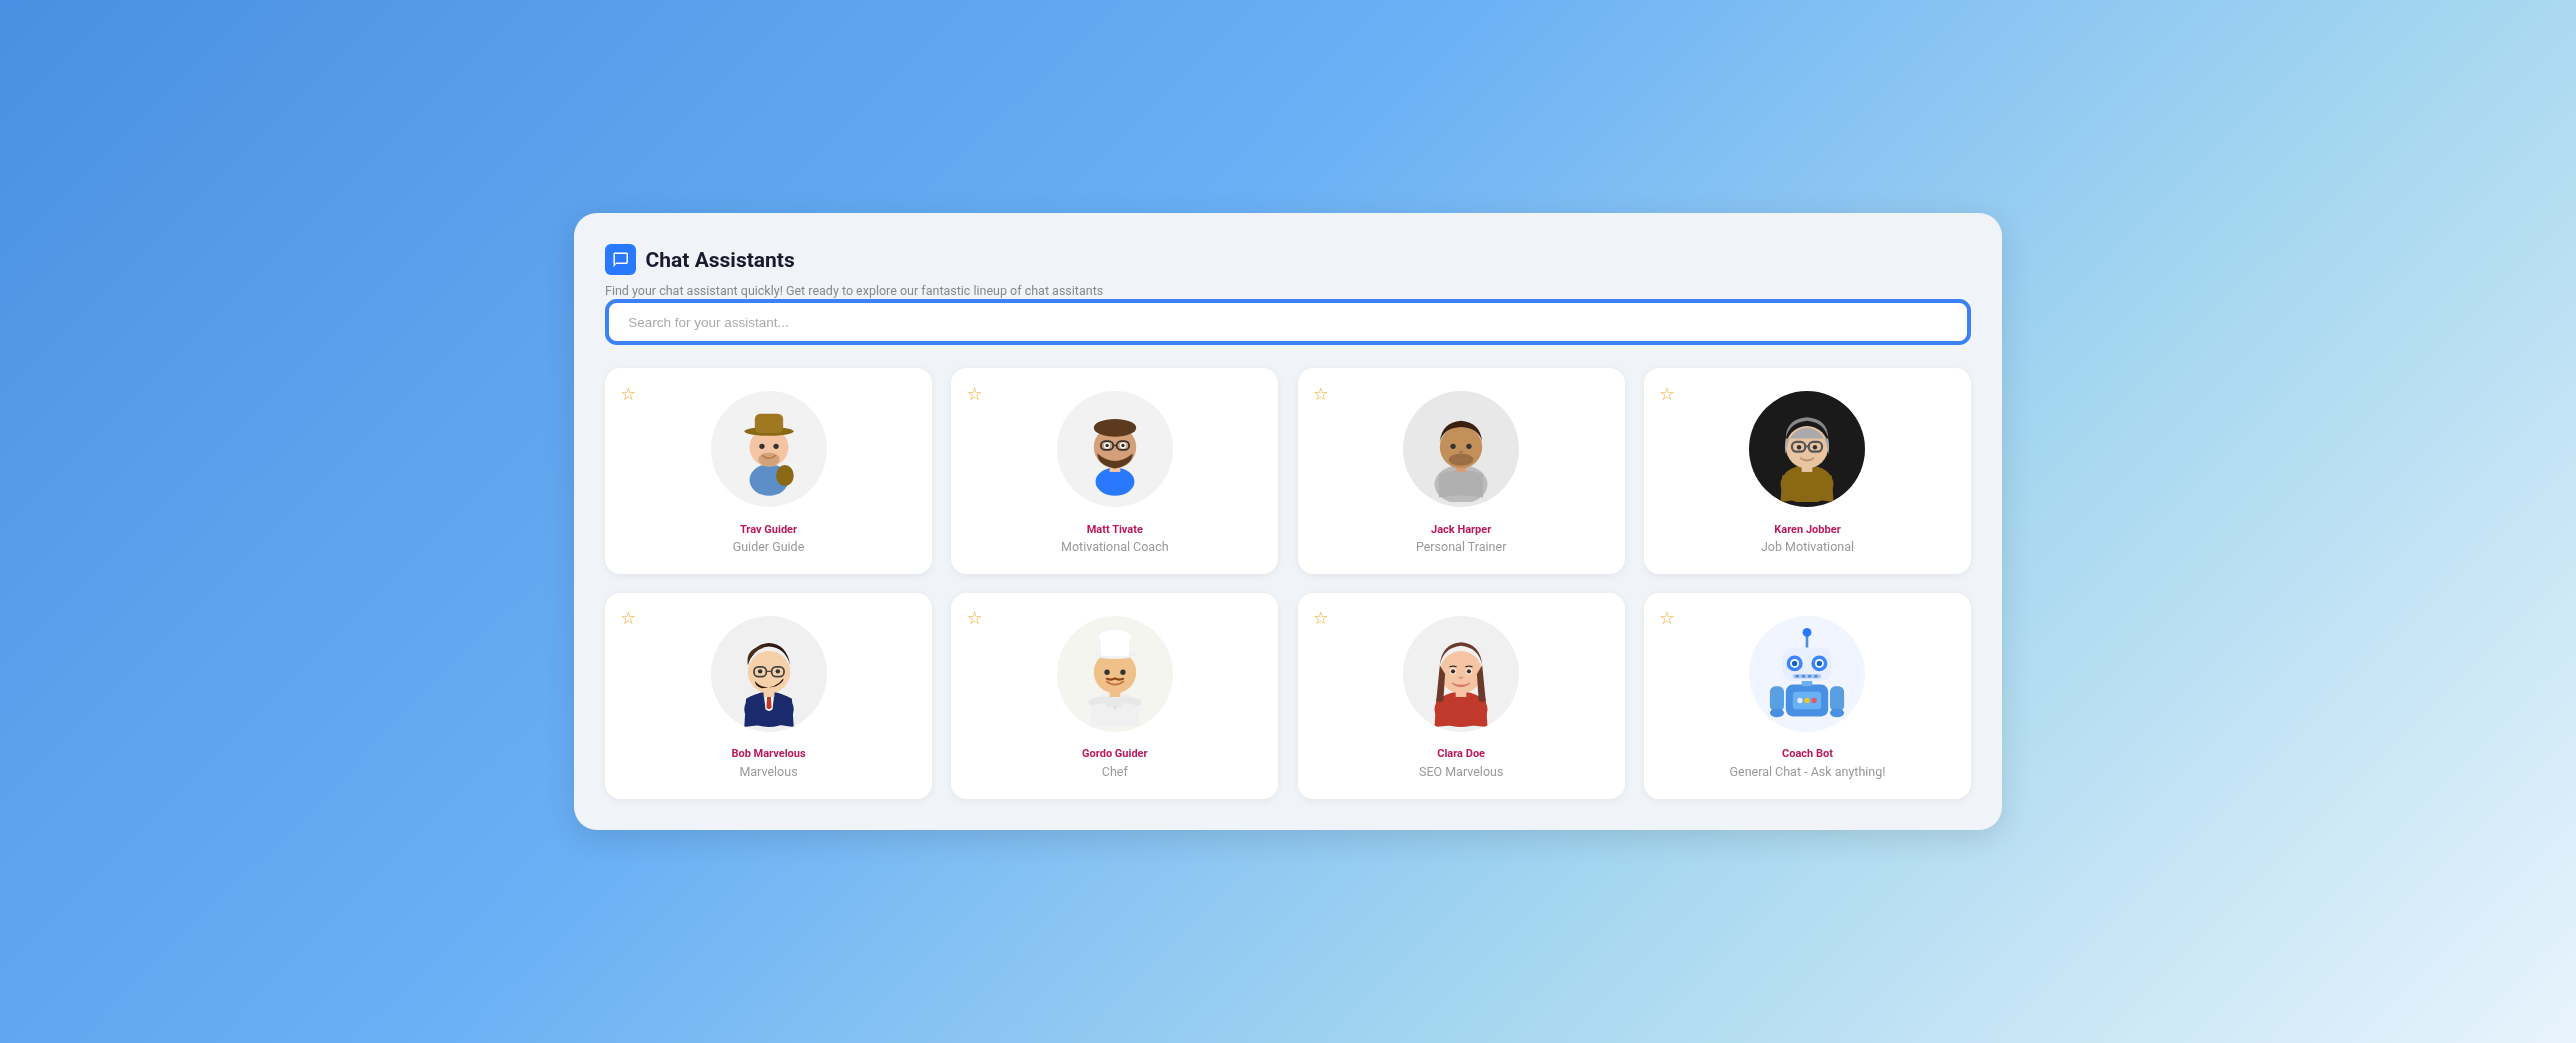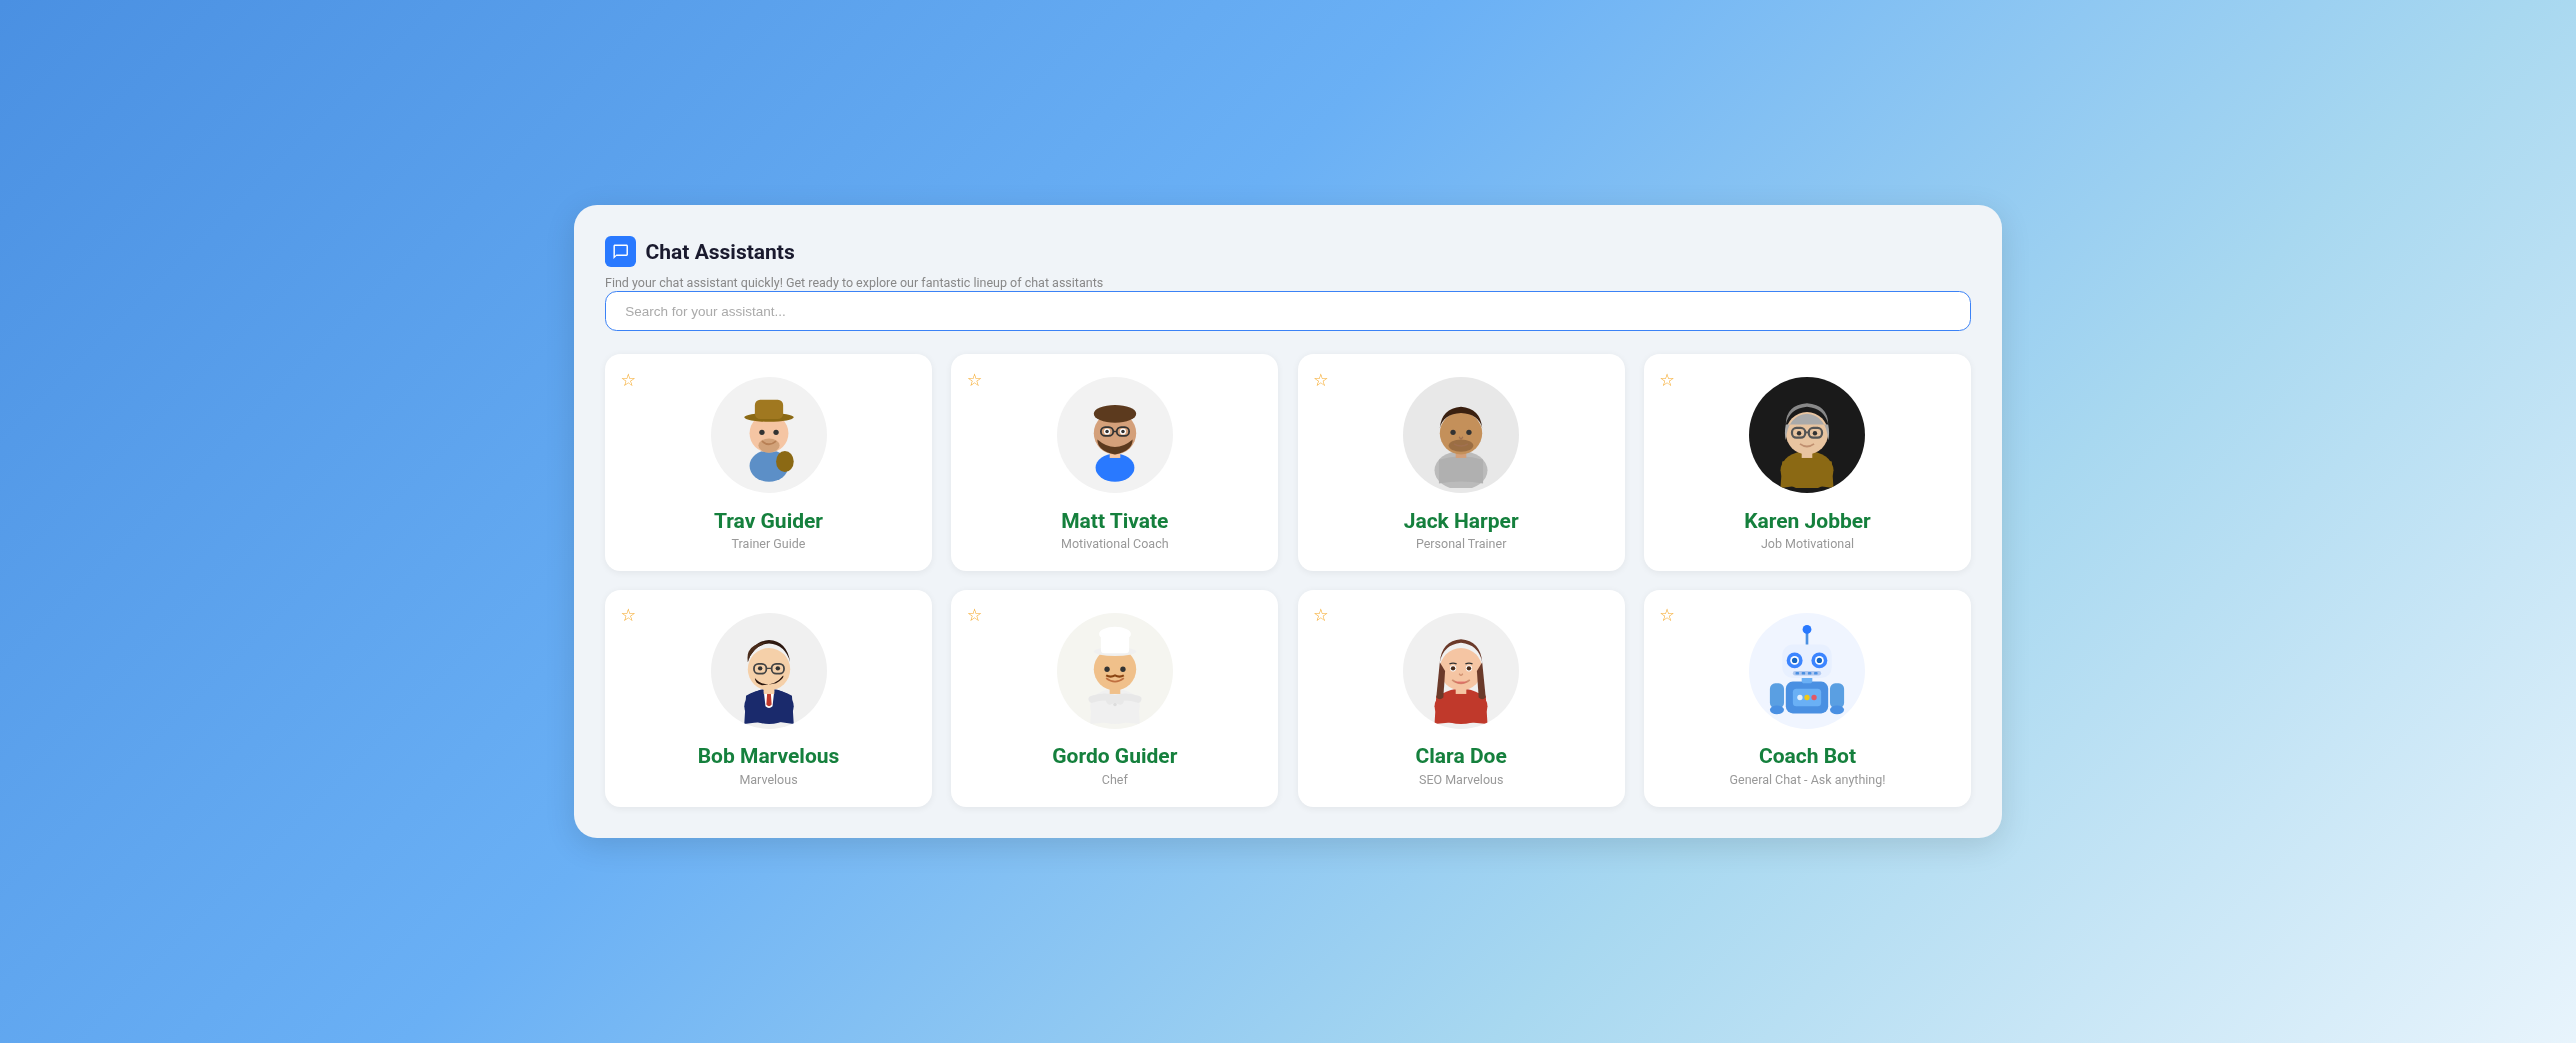--- a/index.html
+++ b/index.html
@@ -59,21 +59,21 @@
 
     .page-subtitle {
       font-size: 12.5px;
       color: #888;
       margin-bottom: 1px;
     }
 
     .search-bar {
       width: 100%;
       padding: 11.6px 19.3px;
-      border: 1px solid #3b82f6;
+      border: 4px solid #3b82f6;
       border-radius: 11.6px;
       font-size: 13.5px;
       color: #999;
       background: white;
       outline: none;
     }
 
     .search-bar::placeholder {
       color: #aaa;
     }
@@ -112,23 +112,23 @@
       border-radius: 50%;
       background: #f0f0f0;
       display: flex;
       align-items: center;
       justify-content: center;
       margin-bottom: 15.4px;
       overflow: hidden;
     }
 
     .card-name {
-      font-size: 21px;
+      font-size: 11px;
       font-weight: 700;
-      color: #15803d;
+      color: #be185d;
       margin-bottom: 3.9px;
       text-align: center;
     }
 
     .card-role {
       font-size: 12.5px;
       color: #999;
       text-align: center;
     }
   </style>
@@ -167,21 +167,21 @@
       <circle cx="68" cy="57" r="3" fill="#333"></circle>
 
       <path d="M52 67 Q60 74 68 67" stroke="#c0805a" stroke-width="2" fill="none"></path>
 
       <ellipse cx="60" cy="72" rx="12" ry="8" fill="#b08050" opacity="0.5"></ellipse>
 
       <ellipse cx="78" cy="90" rx="10" ry="12" fill="#8B6914"></ellipse>
     </svg>
     </div>
     <div class="card-name">Trav Guider</div>
-    <div class="card-role">Trainer Guide</div>
+    <div class="card-role">Guider Guide</div>
   </div>
       <div class="card">
     <span class="star-icon">☆</span>
     <div class="avatar-wrapper" style="background:#f2f2f2">
       <svg viewBox="0 0 120 120" width="106" height="106" xmlns="http://www.w3.org/2000/svg">
 
       <ellipse cx="60" cy="97" rx="22" ry="16" fill="#2979ff"></ellipse>
 
       <rect x="54" y="76" width="12" height="10" fill="#f5c5a3"></rect>
 

